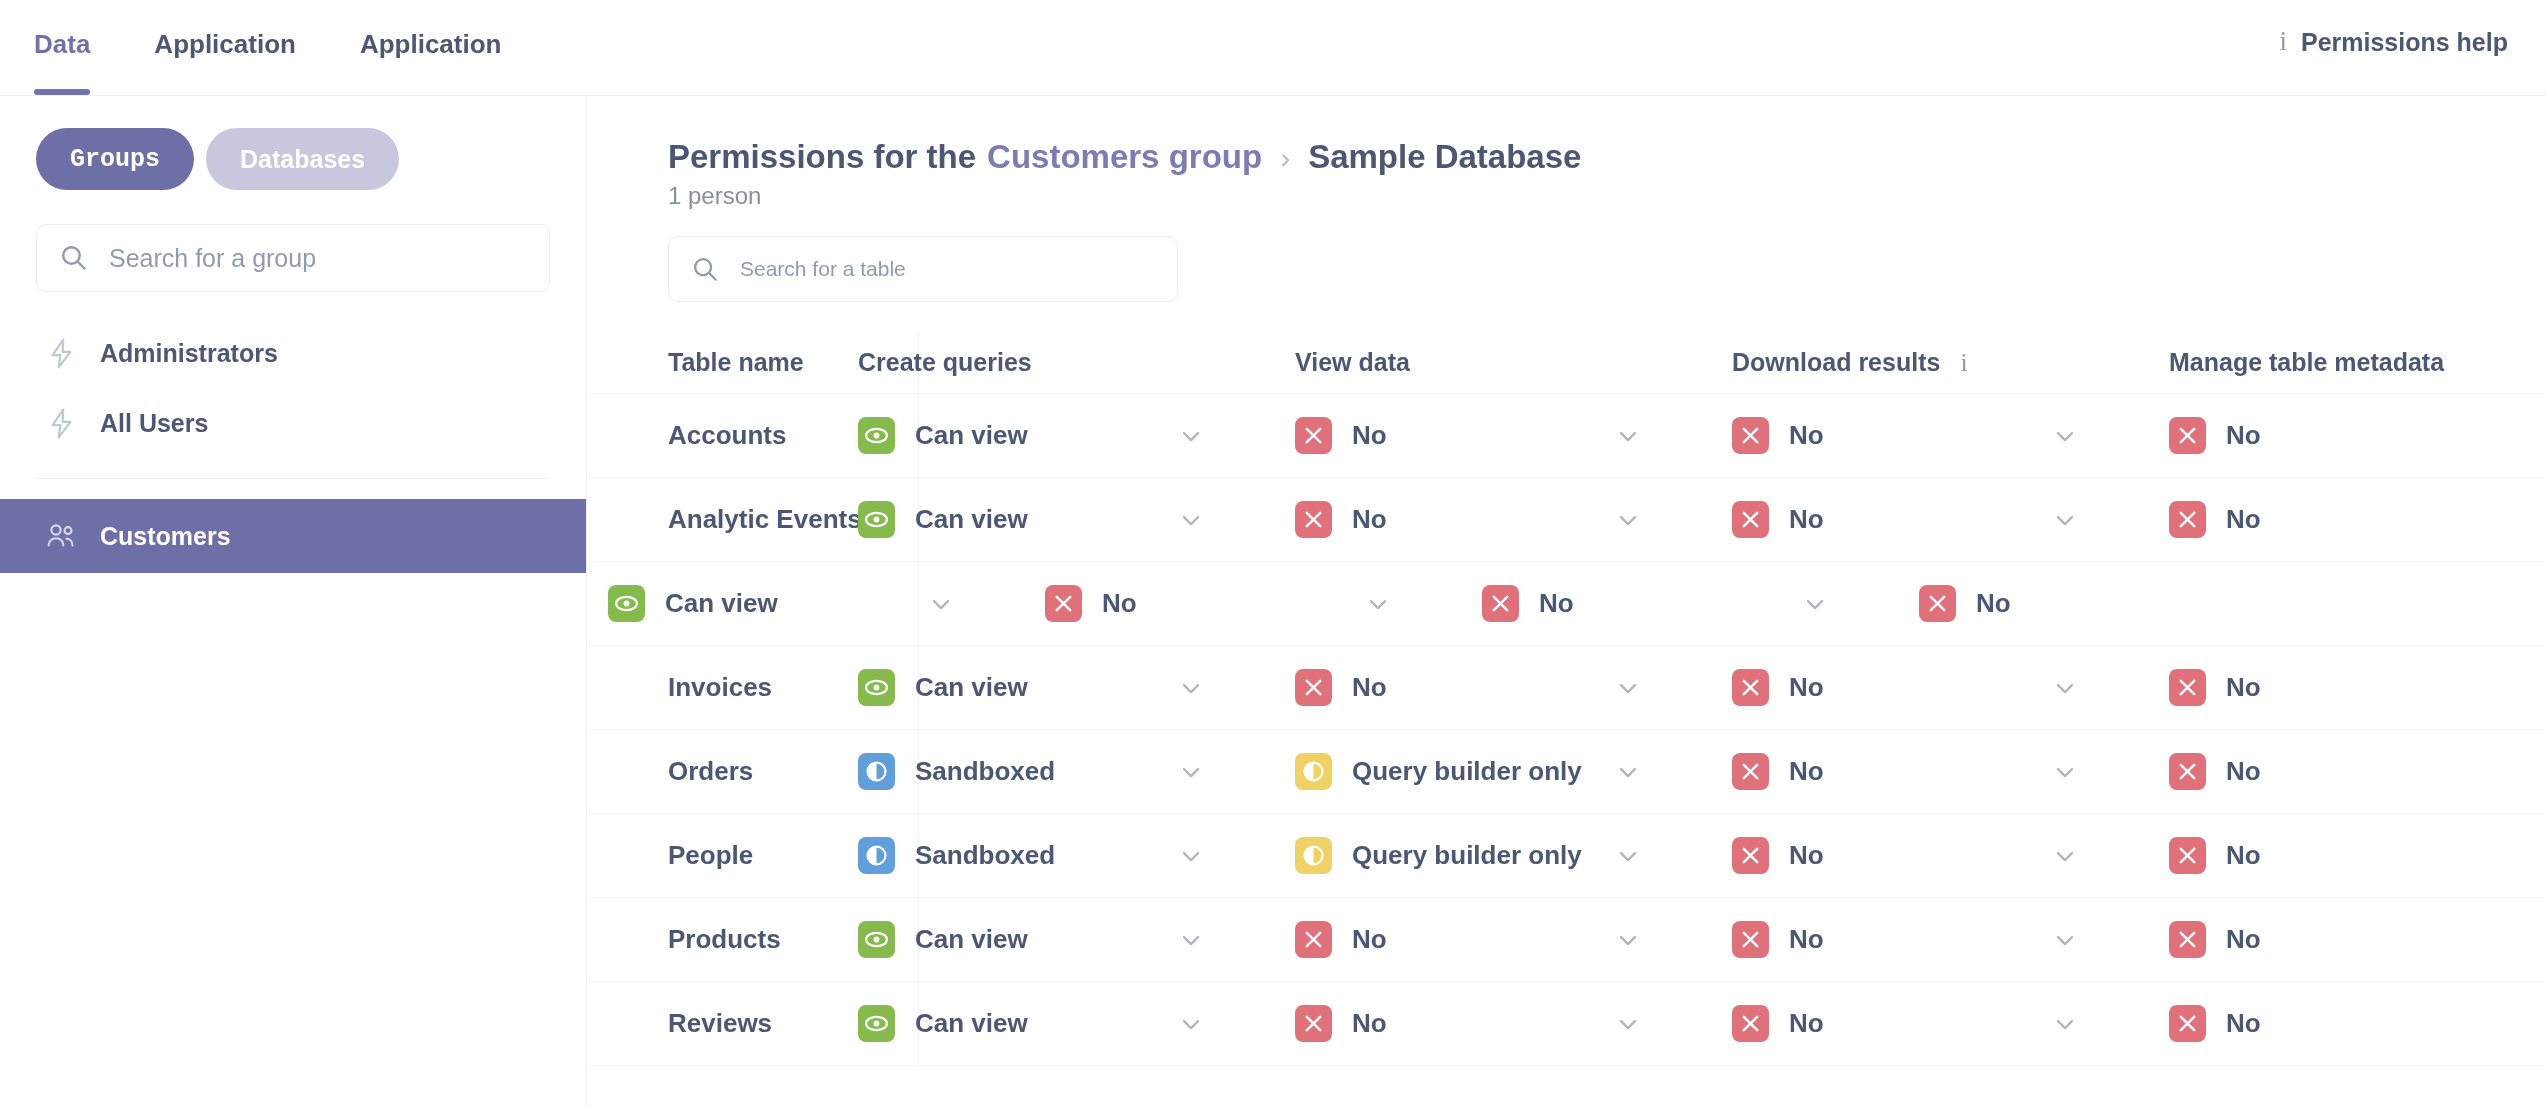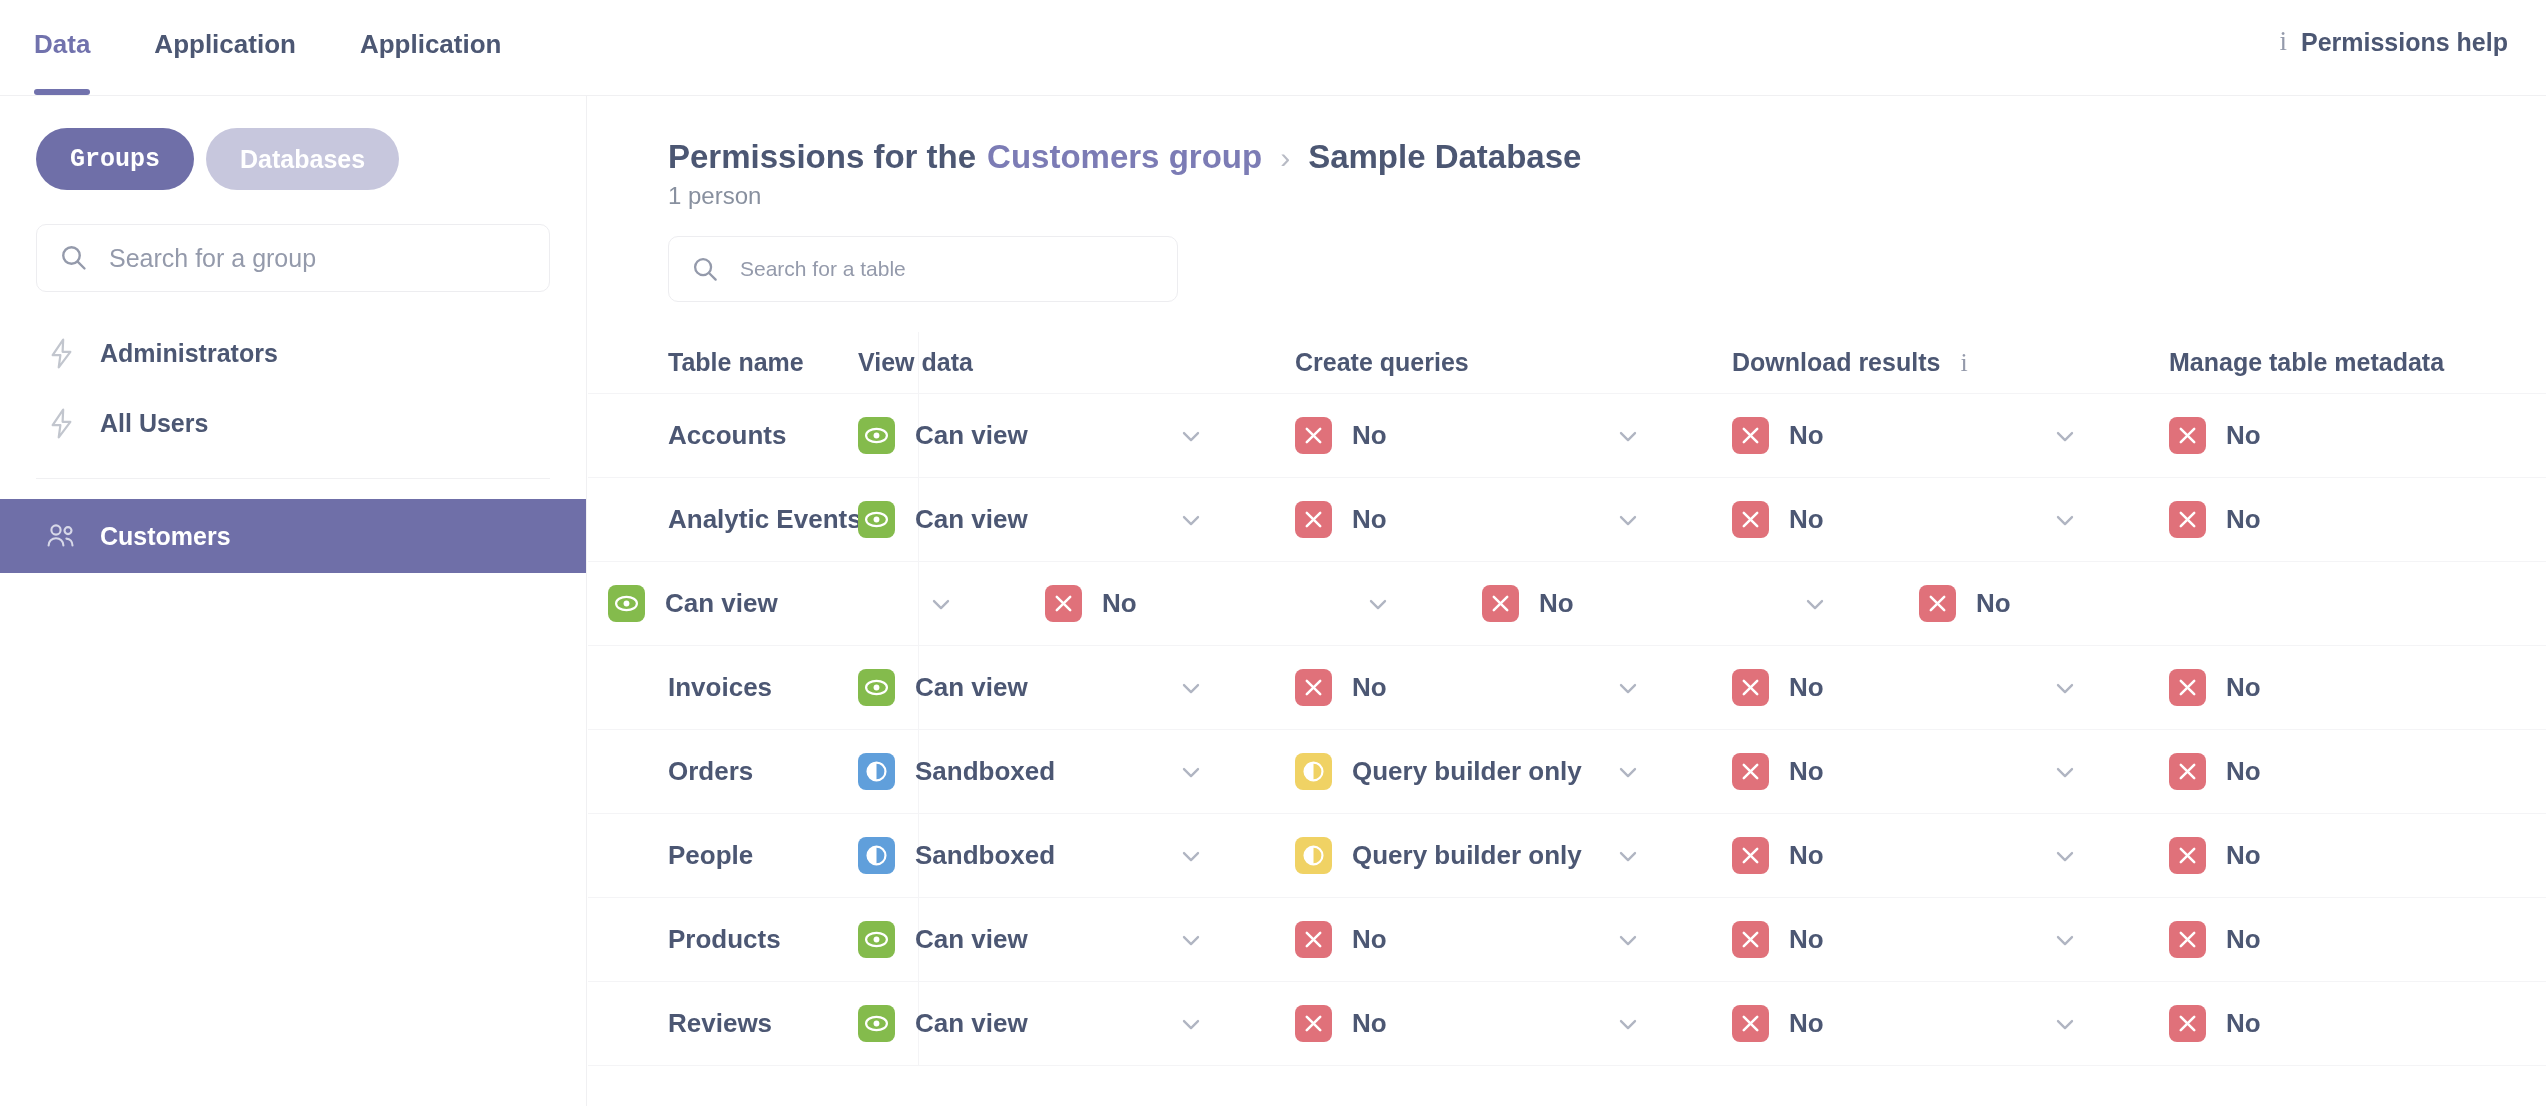--- a/index.html
+++ b/index.html
@@ -350,26 +350,26 @@
     <div class="vline" style="height: 734px;"></div>
 
     <div class="prow head">
       <div class="cell c-name">
         <span class="hlabel">
             <span>Table name</span>
           </span>
       </div>
       <div class="cell c-opt">
         <span class="hlabel">
-            <span>View data</span>
+            <span>Create queries</span>
           </span>
       </div>
       <div class="cell c-opt">
         <span class="hlabel">
-            <span>Create queries</span>
+            <span>View data</span>
           </span>
       </div>
       <div class="cell c-opt">
         <span class="hlabel">
           <span>Download results</span>
           <span class="info-glyph">i</span>
         </span>
       </div>
       <div class="cell c-opt last">
         <span class="hlabel">

